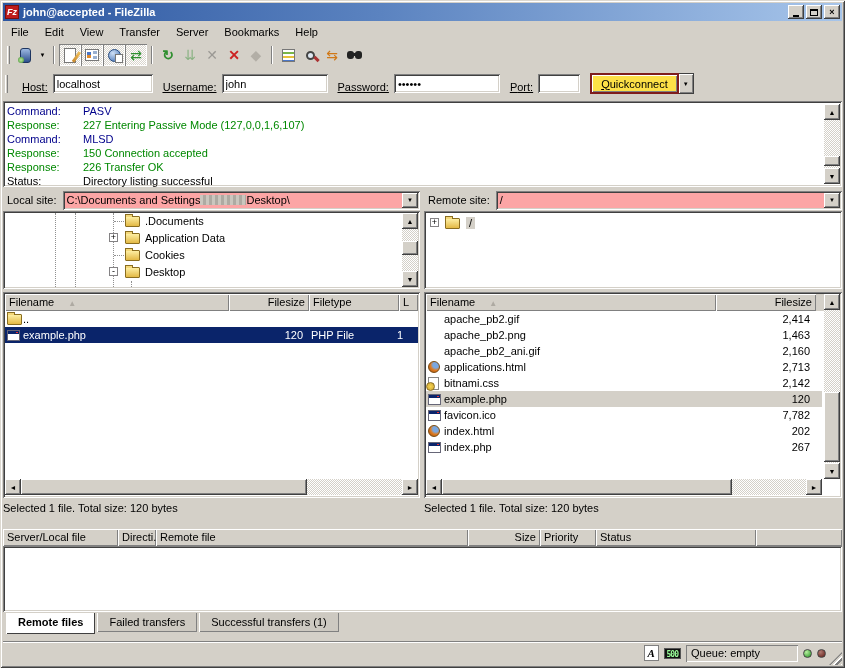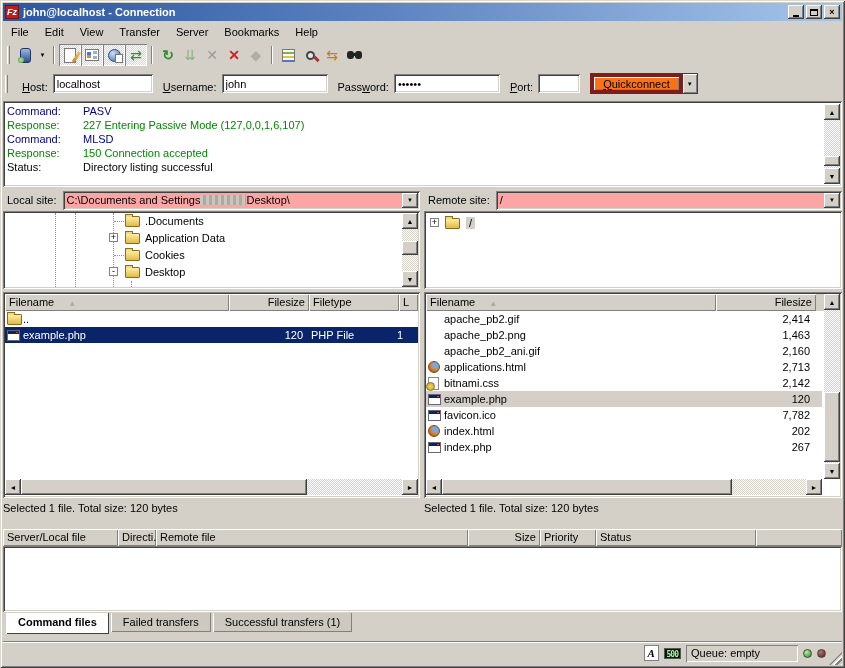--- a/index.html
+++ b/index.html
@@ -45,25 +45,25 @@
   .ic-globe{width:13px;height:13px;border-radius:50%;background:radial-gradient(circle at 35% 30%,#cfe0f5,#3c6cb4);border:1px solid #24497e;position:relative;}
   .ic-globe:after{content:'';position:absolute;right:-3px;bottom:-2px;width:6px;height:7px;background:#fff;border:1px solid #777;}
   .ic-filter{width:13px;height:13px;border:1px solid #777;background:linear-gradient(#fff 0 2px,#7ab648 2px 4px,#fff 4px 6px,#e8c23a 6px 8px,#fff 8px 10px,#4a76c8 10px 12px);}
   .ic-mag{width:9px;height:9px;border:2px solid #444;border-radius:50%;position:relative;background:#dfe8f2;}
   .ic-mag:after{content:'';position:absolute;right:-5px;bottom:-4px;width:3px;height:6px;background:#a33;transform:rotate(-45deg);}
   .ic-bino{width:7px;height:8px;background:#222;border-radius:3px;position:relative;margin-right:7px;}
   .ic-bino:after{content:'';position:absolute;left:8px;top:0;width:7px;height:8px;background:#222;border-radius:3px;}
   .ic-bino:before{content:'';position:absolute;left:5px;top:2px;width:5px;height:3px;background:#222;}
   
   .qcbar{left:3px;top:69px;width:839px;height:29px;display:flex;align-items:center;}
-  .qclabel{margin:7px 5px 0 10px;}
+  .qclabel{margin:7px 5px 0 10px;text-decoration:underline;}
   .field{height:19px;background:#fff;box-shadow:inset 1px 1px 0 #808080, inset -1px -1px 0 #fff, inset 2px 2px 0 #404040, inset -2px -2px 0 #d4d0c8;display:flex;align-items:center;}
   .field input{border:none;outline:none;background:transparent;font-family:"Liberation Sans",sans-serif;font-size:11px;width:100%;padding:0 4px;margin:0;}
-  .qcbtn{height:21px;margin-left:10px;padding:0 9px;display:flex;align-items:center;border:4px solid #7f1d1d;
-         background:#f97316;box-shadow:inset 1px 1px 0 #fff, inset -1px -1px 0 #808080;}
+  .qcbtn{height:21px;margin-left:10px;padding:0 9px;display:flex;align-items:center;border:2px solid #7f1d1d;
+         background:#fde047;box-shadow:inset 1px 1px 0 #fff, inset -1px -1px 0 #808080;}
   .qcdd{width:15px;height:21px;display:flex;align-items:center;justify-content:center;font-size:6px;border:1px solid #404040;border-left:none;
         background:#d4d0c8;box-shadow:inset 1px 1px 0 #fff, inset -1px -1px 0 #808080;}
   
   .log{left:3px;top:101px;width:839px;height:86px;padding:3px 20px 3px 4px;line-height:14px;overflow:hidden;}
   .loglabel{display:inline-block;width:76px;}
   .log-command{color:#00008b;}
   .log-response{color:#008800;}
   .log-status{color:#000;}
   
   .sb{position:absolute;background:#d4d0c8;}
@@ -162,21 +162,21 @@
       background:repeating-linear-gradient(135deg,transparent 0 2px,#fff 2px 3px,#808080 3px 5px);
       clip-path:polygon(100% 0,100% 100%,0 100%);}
 </style>
 </head>
 <body>
 
 <div class="win">
 
   <div class="abs titlebar">
     <span class="fzicon">Fz</span>
-    <span class="title">john@localhost - Connection</span>
+    <span class="title">john@accepted - FileZilla</span>
     <span class="winbtns">
       <span class="wbtn raised">
           <span class="g-min"></span>
         </span>
       <span class="wbtn raised">
           <span class="g-max"></span>
         </span>
       <span class="wbtn raised">
           <span>×</span>
         </span>
@@ -279,20 +279,23 @@
       </div>
 
       <div class="logrow">
         <span class="loglabel log-command">Command:</span><span class="log-command">MLSD</span>
       </div>
 
       <div class="logrow">
         <span class="loglabel log-response">Response:</span><span class="log-response">150 Connection accepted</span>
       </div>
 
+      <div class="logrow">
+        <span class="loglabel log-response">Response:</span><span class="log-response">226 Transfer OK</span>
+      </div>
 
       <div class="logrow">
         <span class="loglabel log-status">Status:</span><span class="log-status">Directory listing successful</span>
       </div>
     </div>
 
   <div class="sb sbtrack" style="left:824px;top:104px;width:16px;height:80px;">
     <span class="sbtn" style="left:0;top:0;">▲</span>
     <span class="sthumb" style="left:0;top:52px;width:16px;height:10px;"></span>
     <span class="sbtn" style="left:0;top:64px;">▼</span>
@@ -496,21 +499,21 @@
       <span class="hcell">Remote file</span>
       <span class="hcell">Size</span>
       <span class="hcell">Priority</span>
       <span class="hcell">Status</span>
       <span class="hcell"></span>
     </div>
   <div class="abs sunken qbody"></div>
 
   <div class="abs tabs">
 
-  <span class="tab selected">Command files</span>
+  <span class="tab selected">Remote files</span>
       <span class="tab">Failed transfers</span>
       <span class="tab">Successful transfers (1)</span>
     </div>
 
   <div class="abs statusbar">
     <span class="ascii-ind">A</span>
     <span class="speed-badge">500</span>
     <span class="queuebox">Queue: empty</span>
     <span class="led led-green"></span>
     <span class="led led-red"></span>

